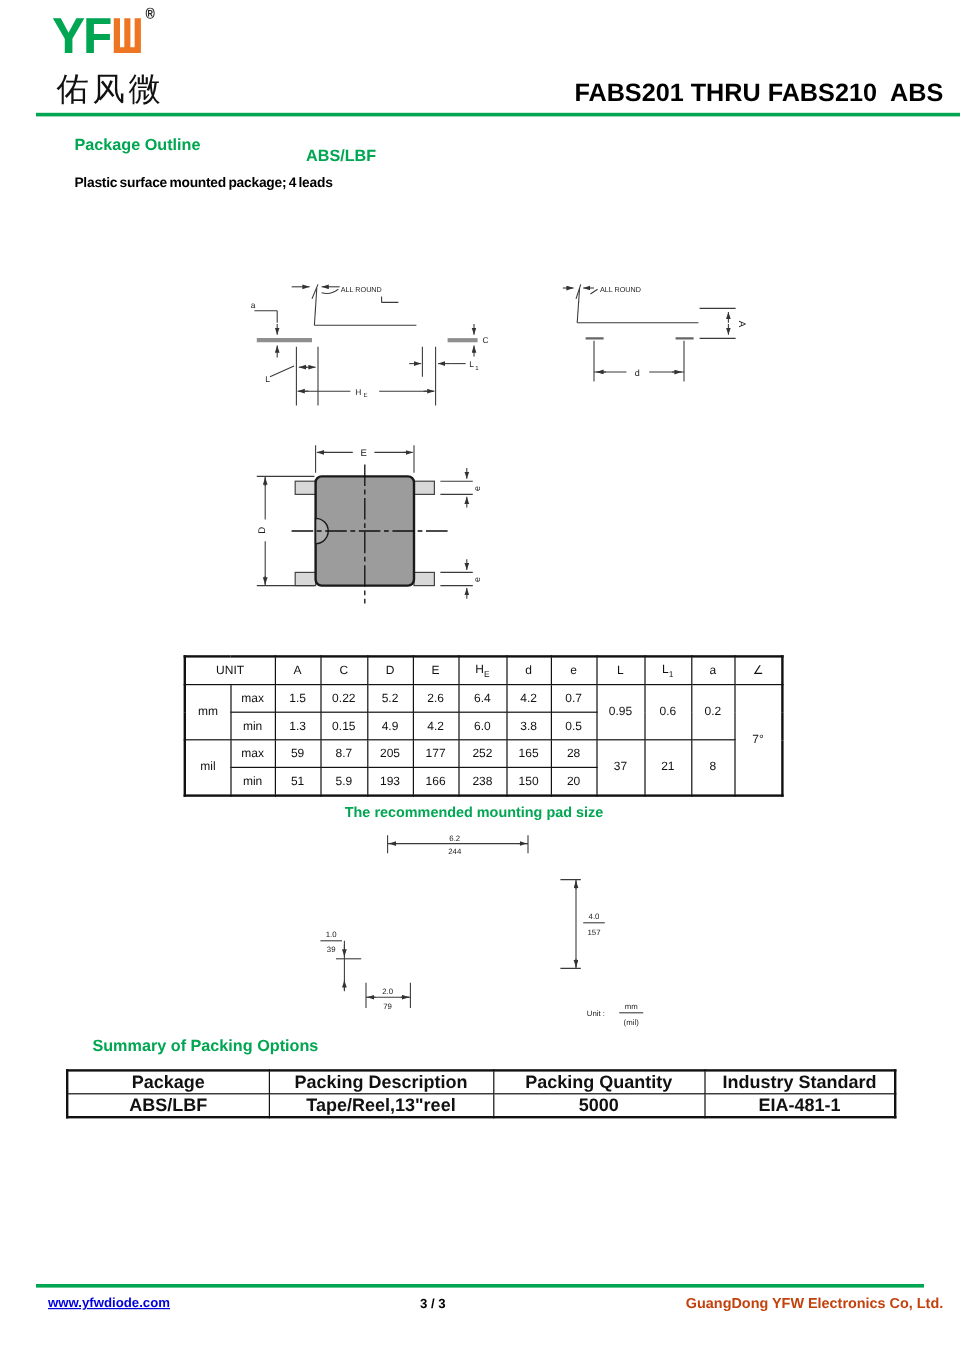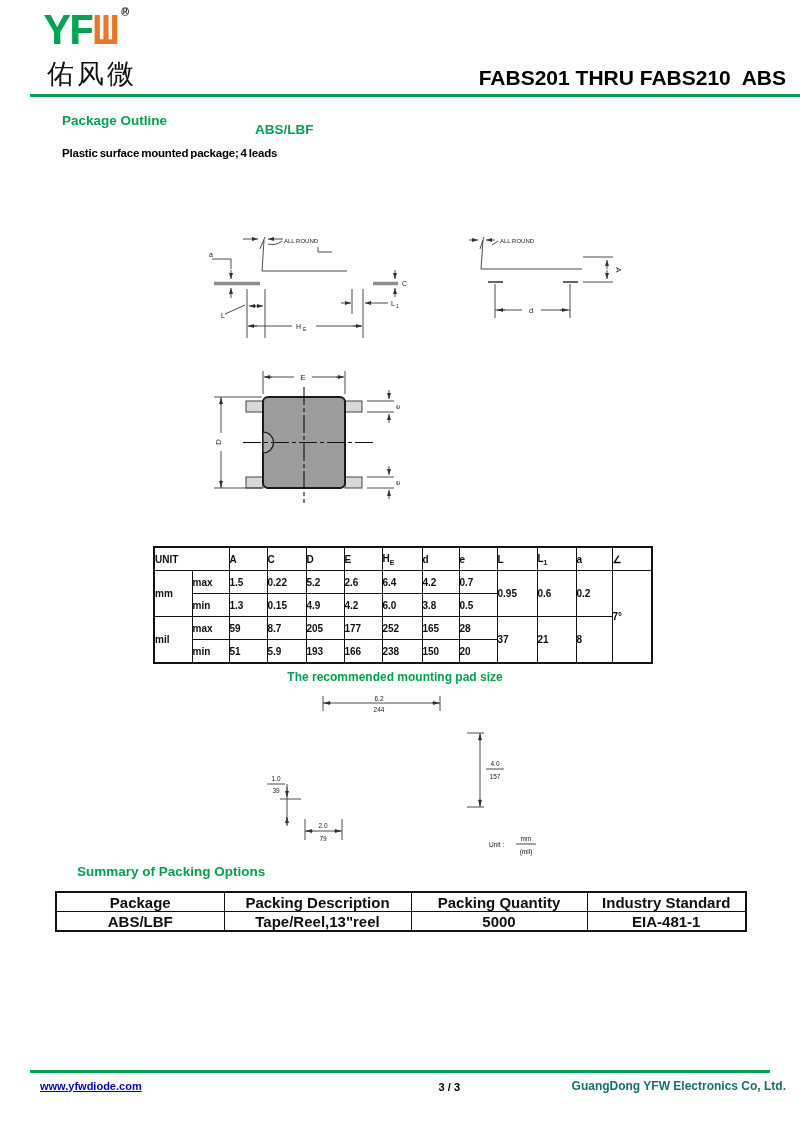--- a/index.html
+++ b/index.html
@@ -18,35 +18,35 @@
              white-space:pre;letter-spacing:0px;}
   .sec-head{position:absolute;font-size:13.5px;font-weight:bold;}
   .subtitle{position:absolute;left:62px;top:147px;font-size:11.5px;font-weight:bold;color:#000;
             letter-spacing:-0.2px;word-spacing:-1px;}
   svg{position:absolute;overflow:visible;}
   svg text{font-family:"Liberation Sans",sans-serif;fill:#222;}
   .dl{stroke:#3a3a3a;stroke-width:0.9;fill:none;}
   .thick-lead{stroke:#8f8f8f;stroke-width:3.5;fill:none;}
   .dash{stroke:#111;stroke-width:1.1;fill:none;stroke-dasharray:18 3 4 3;}
   table{border-collapse:collapse;table-layout:fixed;}
-  .dim-table{position:absolute;left:153px;top:546px;width:498px;font-size:10px;font-weight:bold;
-             text-align:left;border:2px solid #111;}
+  .dim-table{position:absolute;left:153px;top:546px;width:498px;font-size:10px;font-weight:normal;
+             text-align:center;border:2px solid #111;}
   .dim-table td{border:1px solid #111;padding:0;height:22px;vertical-align:middle;}
   .dim-table sub{font-size:7px;vertical-align:sub;}
   .pad-head{position:absolute;left:230px;top:670px;width:330px;text-align:center;
             font-size:12px;font-weight:bold;}
   .pack-head{position:absolute;left:57px;top:864px;font-size:13.5px;font-weight:bold;margin-left:20px;}
   .pack-table{position:absolute;left:55px;top:891px;width:690px;font-size:15px;font-weight:bold;
               text-align:center;border:2px solid #111;}
   .pack-table td{border:1px solid #111;padding:0;height:18px;vertical-align:middle;}
   .site{position:absolute;left:40px;top:1080px;font-size:11px;font-weight:bold;color:#0000DD;
         text-decoration:underline;cursor:pointer;}
-  .pagenum{position:absolute;left:350px;top:1081px;width:110px;text-align:right;
+  .pagenum{position:absolute;left:350px;top:1081px;width:110px;text-align:left;
            font-size:11px;font-weight:bold;color:#000;}
-  .company{position:absolute;right:14px;top:1079px;font-size:12px;font-weight:bold;color:#0f766e;}
+  .company{position:absolute;right:14px;top:1079px;font-size:12px;font-weight:bold;color:#c2410c;}
 </style>
 </head>
 <body>
 
 <div class="page">
 
   <div class="logo-line"><span class="logo-yf">YF</span><span class="logo-w">Ш</span><span class="logo-reg">®</span></div>
   <div class="logo-cn">佑风微</div>
 
   <div class="doc-title">FABS201 THRU FABS210  ABS</div>

